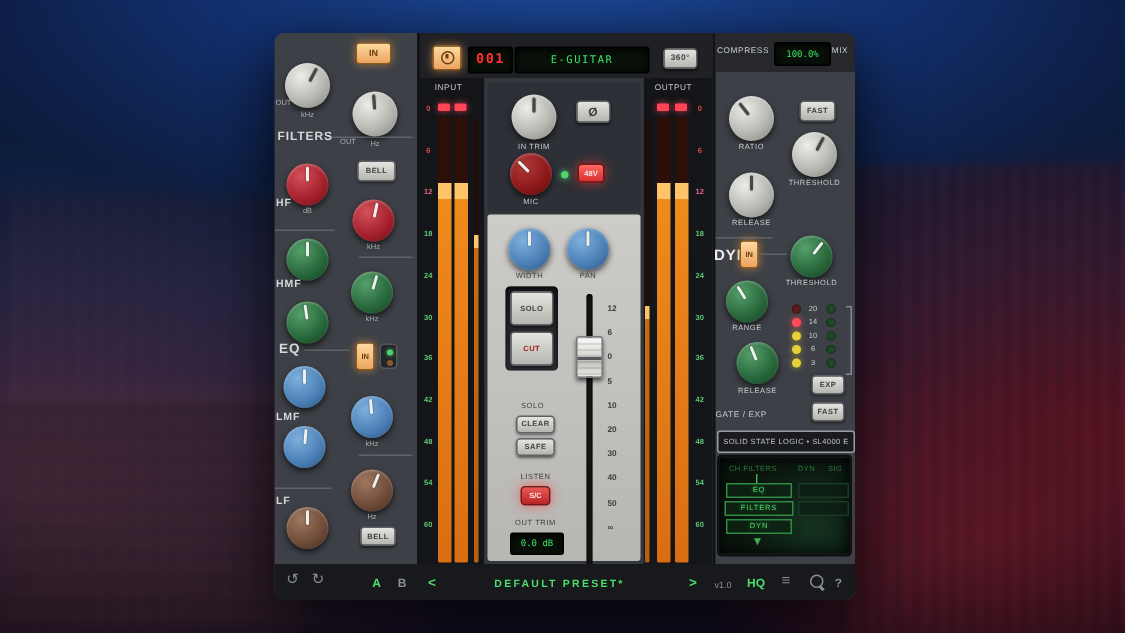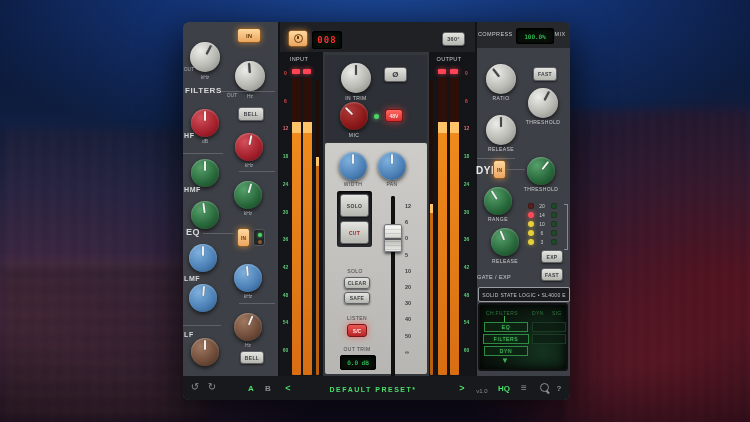--- a/index.html
+++ b/index.html
@@ -170,21 +170,22 @@
         <div class="pt"></div>
       </div>
     <div class="abs btnG" style="left:57px;top:329px;width:24px;height:13px;font-size:5px">BELL</div>
 
     <div class="sepv" style="left:95px"></div>
 
     <div class="abs" style="left:97px;top:0;width:195px;height:30px;background:#1f2125"></div>
     <div class="abs btnO" style="left:105px;top:8px;width:20px;height:17px">
         <span class="clockIcon"></span>
       </div>
-    <div class="abs lcd lcdRed" style="left:129px;top:9px;width:28px;height:16px">008</div>
+    <div class="abs lcd lcdRed" style="left:129px;top:9px;width:28px;height:16px">001</div>
+    <div class="abs lcd" style="left:160px;top:9px;width:88px;height:16px">E-GUITAR</div>
     <div class="abs btnG" style="left:259px;top:10px;width:23px;height:14px;font-size:5.5px">360°</div>
 
     <div class="mzone" style="left:97px;width:43px"></div>
     <div class="mzone" style="left:246px;width:46px"></div>
 
     <span class="cap" style="left:100px;top:34px;width:32px;font-size:5.5px">INPUT</span>
     <span class="clip" style="left:109px;top:47px"></span>
     <span class="clip" style="left:120px;top:47px"></span>
     <div class="mbar" style="left:109px;top:56px;height:297px"></div>
     <div class="mbar" style="left:120px;top:56px;height:297px"></div>

